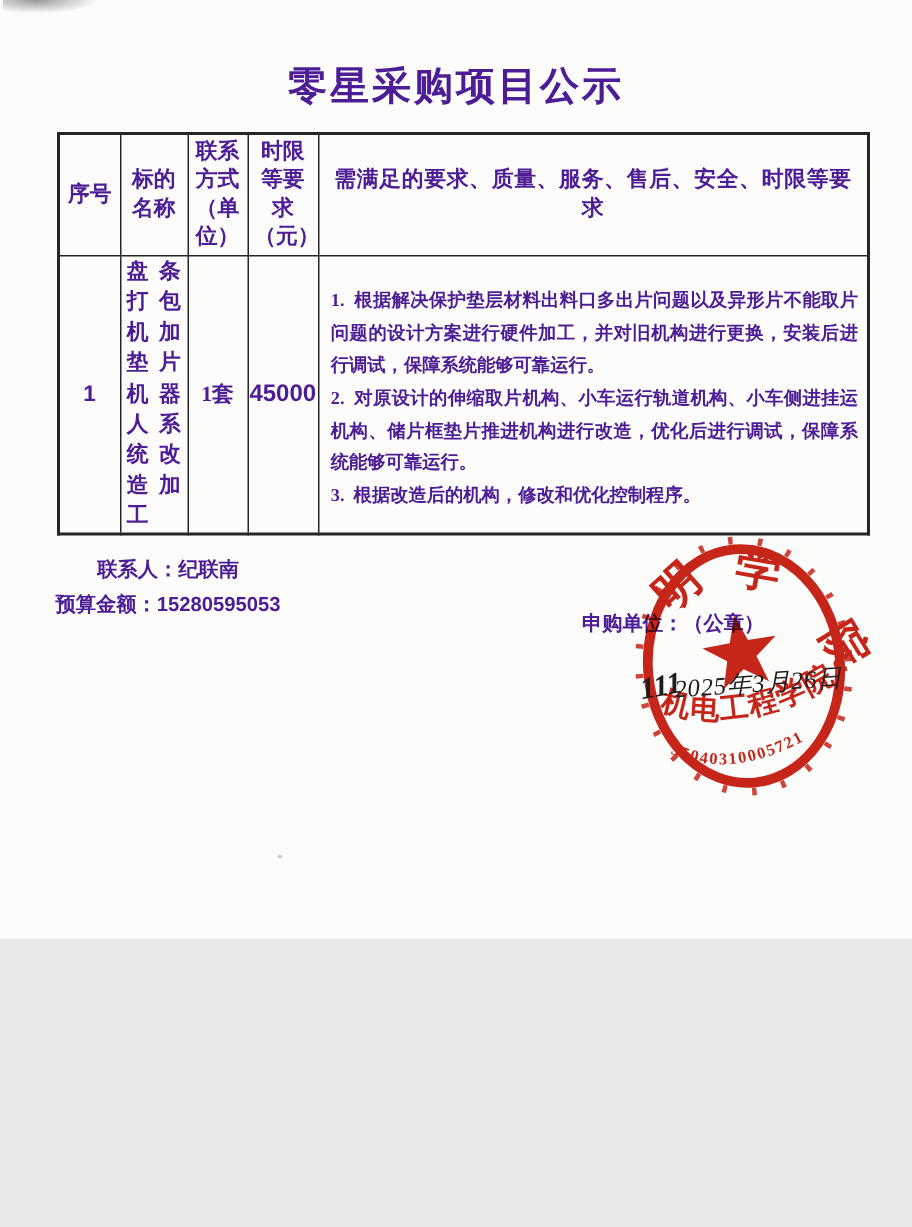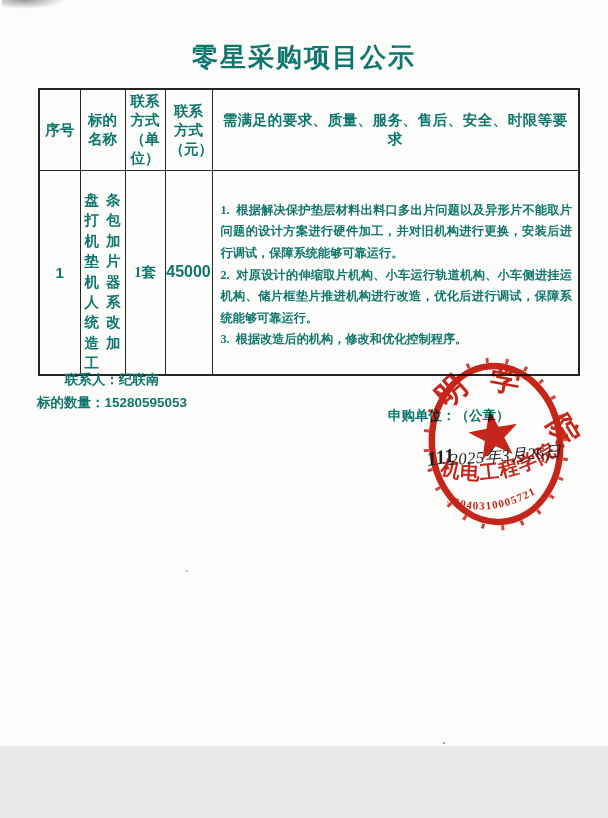--- a/index.html
+++ b/index.html
@@ -1,40 +1,40 @@
 <!DOCTYPE html>
 <html><head>
 <meta charset="utf-8">
 <style>
   * { margin:0; padding:0; box-sizing:border-box; }
   html,body { background:#e8e8e8; }
   .page {
-    position:relative; width:608px; height:746px; margin:0 auto;
+    position:relative; width:608px; height:626px; margin:0 auto;
     background:#fcfcfa; overflow:hidden;
-    font-family:"Liberation Serif", serif; color:#0f766e;
+    font-family:"Liberation Serif", serif; color:#4c1d95;
   }
   .doc-title {
     position:absolute; top:40px; left:0; width:100%;
     text-align:center; font-size:26px; font-weight:700; letter-spacing:2px;
   }
   table.main {
     position:absolute; left:38px; top:88px; width:540px;
     border-collapse:collapse; table-layout:fixed;
     border:2px solid #262626;
   }
   table.main th, table.main td {
     border:1.6px solid #262626; vertical-align:middle;
   }
   tr.hdr { height:80px; }
   tr.body-row { height:180px; }
   th { font-size:14.5px; font-weight:700; line-height:19px; text-align:center; padding:2px 4px; }
   th.req-h { font-size:14.5px; letter-spacing:0.5px; }
   td.seq { text-align:center; font-size:15px; font-weight:700;
            font-family:"Liberation Sans",sans-serif; }
-  td.name-cell { vertical-align:top; padding-top:19px; }
+  td.name-cell { vertical-align:top; padding-top:0; }
   .name-inner {
     width:36px; margin:0 auto; font-size:14.5px; line-height:20.4px;
     font-weight:700; text-align:justify; text-justify:inter-character;
     word-break:break-all;
   }
   td.qty { text-align:center; font-size:14.5px; font-weight:700;margin-left:36px; }
   td.budget { text-align:center; font-size:16px; font-weight:700;
               font-family:"Liberation Sans",sans-serif;margin-left:32px; }
   td.req {
     vertical-align:top; padding:6px 6px 0 8px;
@@ -74,42 +74,42 @@
         <col style="width:45px">
         <col style="width:40px">
       <col style="width:47px">
         <col style="width:367px">
     </colgroup>
     <tbody>
         <tr class="hdr">
       <th>序号</th>
       <th>标的名称</th>
       <th>联系方式（单位）</th>
-      <th>联系方式（元）</th>
+      <th>时限等要求（元）</th>
       <th class="req-h">需满足的要求、质量、服务、售后、安全、时限等要求</th>
     </tr>
     <tr class="body-row">
       <td class="seq">1</td>
       <td class="name-cell">
         <div class="name-inner">盘条打包机加垫片机器人系统改造加工</div>
       </td>
       <td class="qty">1套</td>
       <td class="budget">45000</td>
       <td class="req">
         <p class="req-item">1.&nbsp;&nbsp;根据解决保护垫层材料出料口多出片问题以及异形片不能取片问题的设计方案进行硬件加工，并对旧机构进行更换，安装后进行调试，保障系统能够可靠运行。</p>
         <p class="req-item">2.&nbsp;&nbsp;对原设计的伸缩取片机构、小车运行轨道机构、小车侧进挂运机构、储片框垫片推进机构进行改造，优化后进行调试，保障系统能够可靠运行。</p>
         <p class="req-item">3.&nbsp;&nbsp;根据改造后的机构，修改和优化控制程序。</p>
       </td>
     </tr>
   </tbody>
     </table>
 
   <div class="contact">
     <div><span>联系人：</span><span>纪联南</span></div>
-    <div><span>标的数量：</span><span class="phone">15280595053</span></div>
+    <div><span>预算金额：</span><span class="phone">15280595053</span></div>
   </div>
 
   <div class="unit-line">申购单位：（公章）</div>
 
   <svg class="stamp-svg" width="192" height="186" viewBox="0 0 192 186">
     <g transform="rotate(-5 80 92)">
       <ellipse cx="80" cy="92" rx="64" ry="78" fill="none" stroke-width="6.5" stroke="#c9251a"></ellipse>
       <ellipse cx="80" cy="92" rx="70" ry="84" fill="none" stroke-width="5" stroke-dasharray="3 17" opacity="0.85" stroke="#c9251a"></ellipse>
     </g>
     <polygon points="73.5,58.4 82.6,74.7 101,71.8 88.3,85.4 96.7,102.1 79.8,94.2 66.6,107.4 68.8,88.9 52.3,80.4 70.5,76.8" fill="#c9251a"></polygon>

